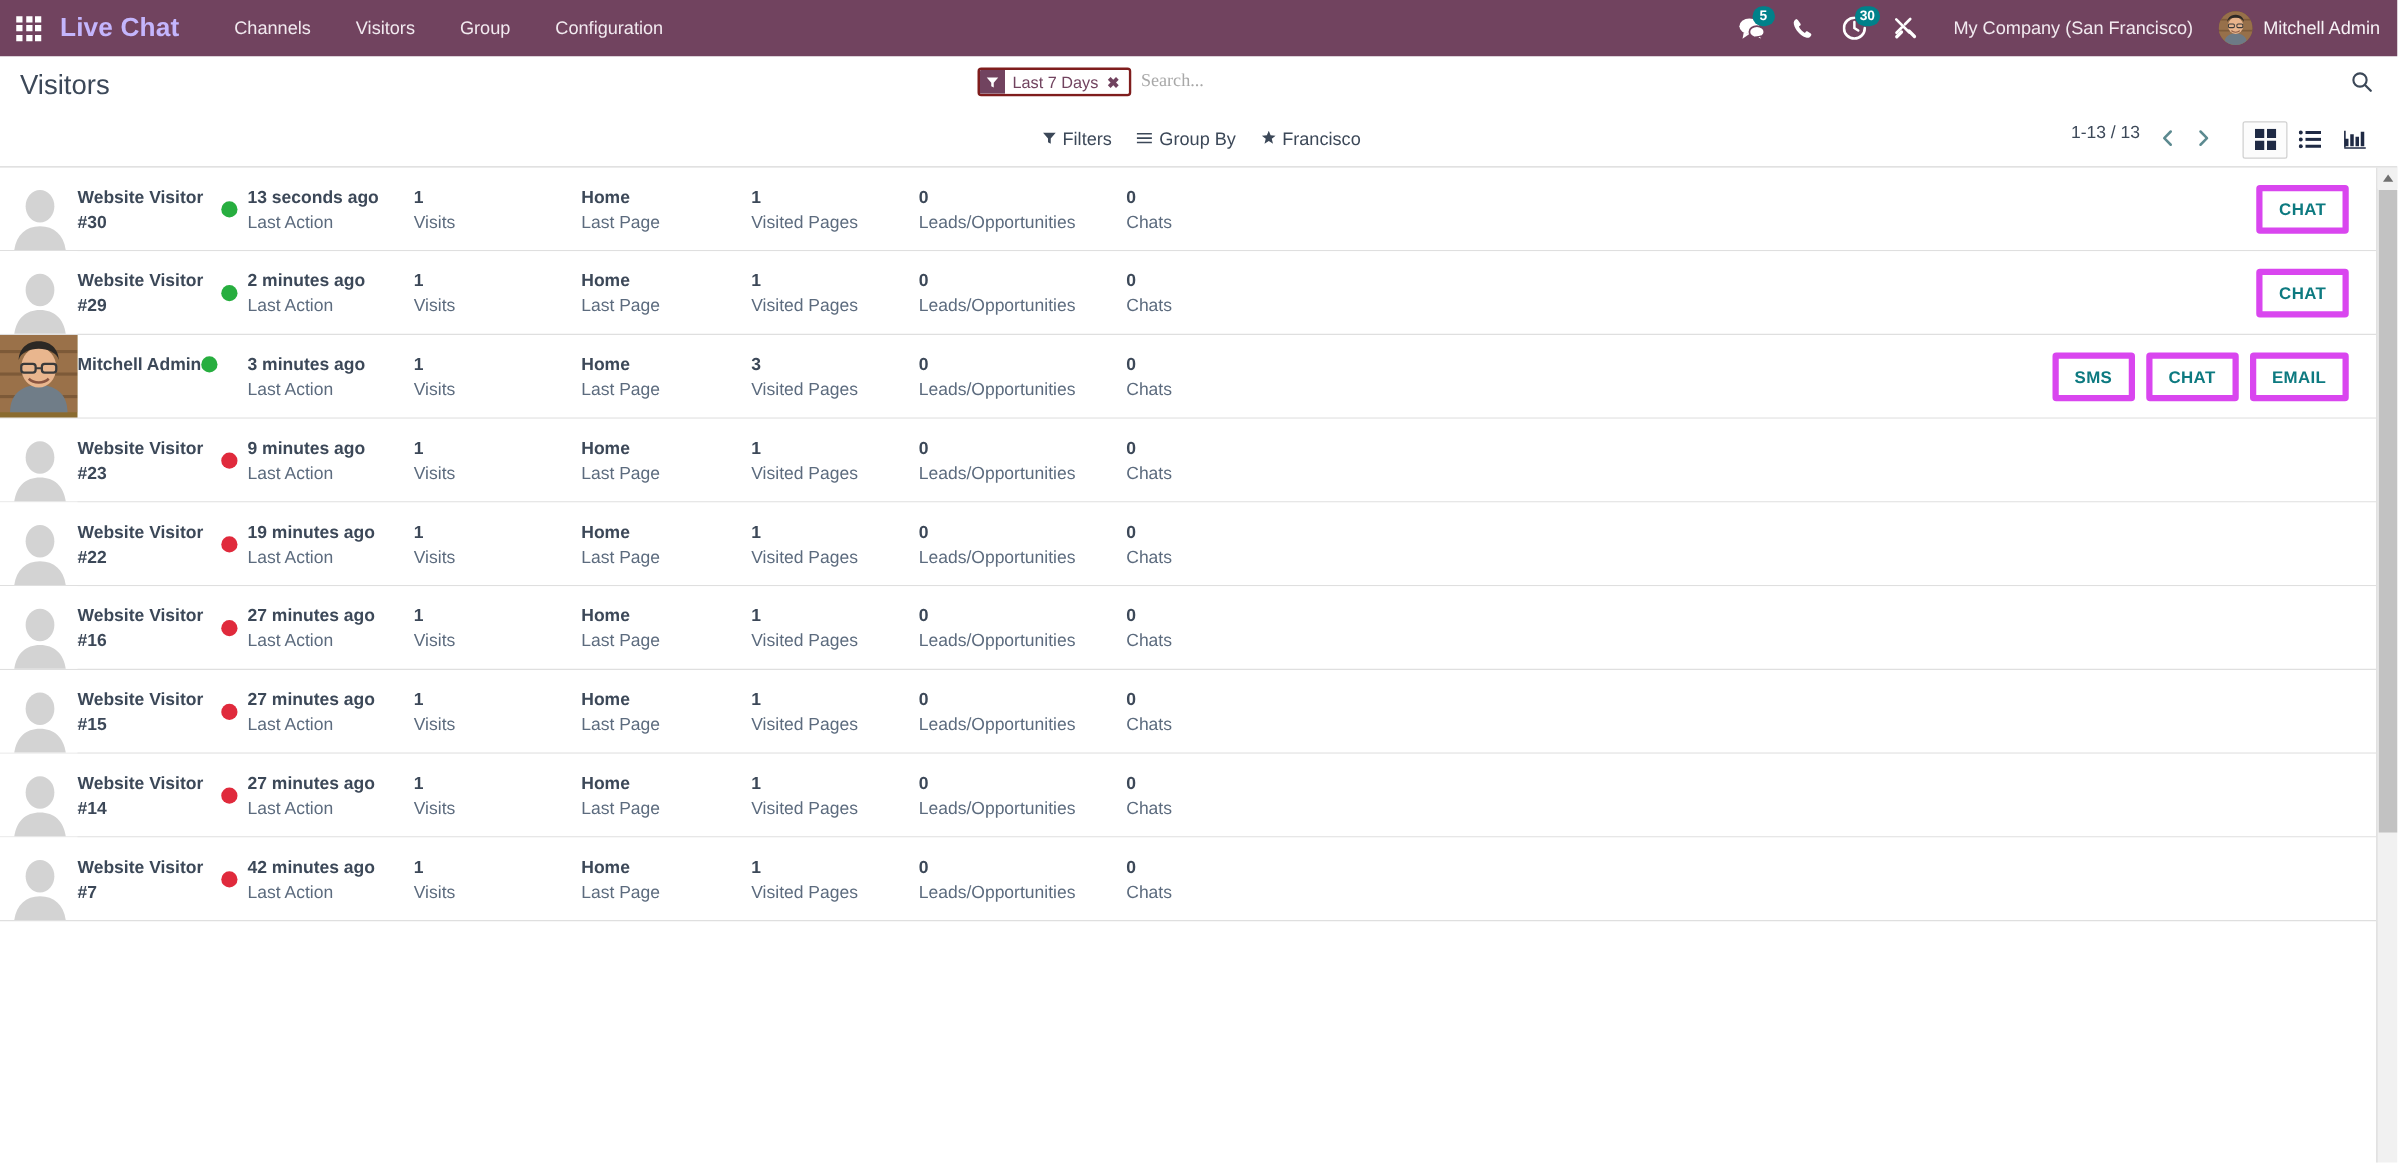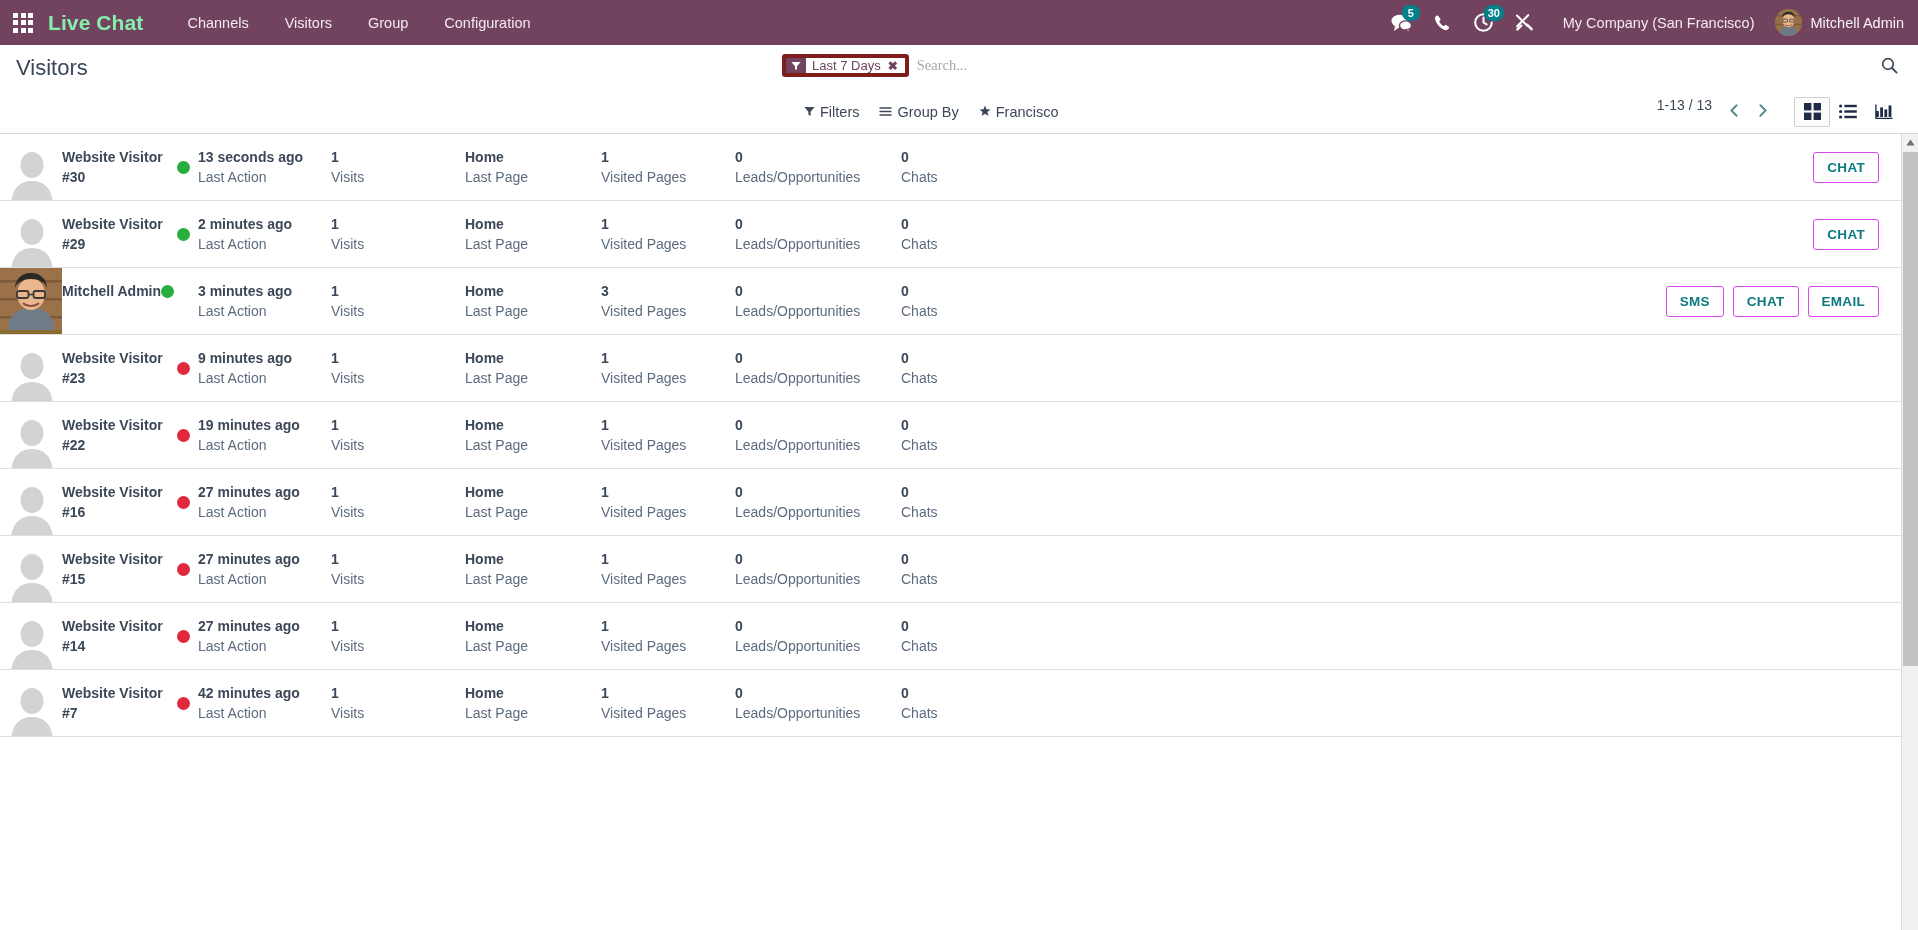--- a/index.html
+++ b/index.html
@@ -31,21 +31,21 @@
   .apps-grid {
     display: grid;
     grid-template-columns: repeat(3, 5px);
     grid-template-rows: repeat(3, 5px);
     gap: 2.5px;
   }
   .apps-grid i { display: block; width: 5px; height: 5px; background: #ffffff; }
   .brand {
     font-size: 21px;
     font-weight: bold;
-    color: #86efac;
+    color: #c4b5fd;
     padding: 0 6px 0 2px;
     letter-spacing: .1px;
     white-space: nowrap;
     cursor: pointer;
   }
   .menu-items { display: flex; align-items: center; margin-left: 20px; }
   .menu-item {
     font-size: 14.5px;
     color: #f2eaf0;
     padding: 12px 18px;
@@ -124,21 +124,21 @@
     position: absolute;
     left: 782px;
     right: 16px;
     top: 9px;
     display: flex;
     align-items: center;
     border-bottom: 1px solid transparent;
   }
   .facet {
     display: flex; align-items: stretch;
-    border: 4px solid #7f1d1d;
+    border: 2px solid #7f1d1d;
     border-radius: 3px;
     height: 23px;
     overflow: hidden;
     flex: 0 0 auto;
     cursor: pointer;
   }
   .facet-icon {
     background: #71435f;
     color: #fff;
     display: flex; align-items: center; justify-content: center;
@@ -179,21 +179,21 @@
   }
 
   .cp-row2 {
     height: 43px;
     display: flex;
     align-items: center;
     position: relative;
   }
   .dropdowns {
     position: absolute;
-    left: 778px;
+    left: 808px;
     display: flex;
     align-items: center;
   }
   .dd-btn {
     display: flex; align-items: center;
     gap: 5px;
     font-size: 14.5px;
     color: #3c4858;
     padding: 4px 10px;
     cursor: pointer;
@@ -316,21 +316,21 @@
 
   .k-actions {
     margin-left: auto;
     display: flex;
     align-items: center;
     gap: 9px;
     padding: 0 22px 0 10px;
     align-self: center;
   }
   .btn-action {
-    border: 1px solid #d946ef;
+    border: 5px solid #d946ef;
     background: #ffffff;
     color: #0d7a80;
     font-size: 13.5px;
     font-weight: bold;
     letter-spacing: .3px;
     padding: 7px 13px;
     border-radius: 3px;
     cursor: pointer;
     font-family: "Liberation Sans", sans-serif;
     white-space: nowrap;

